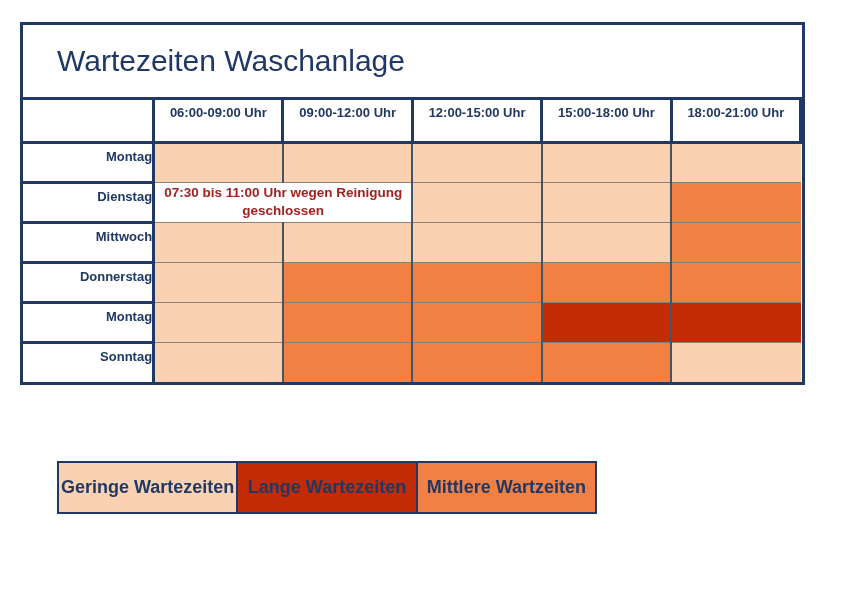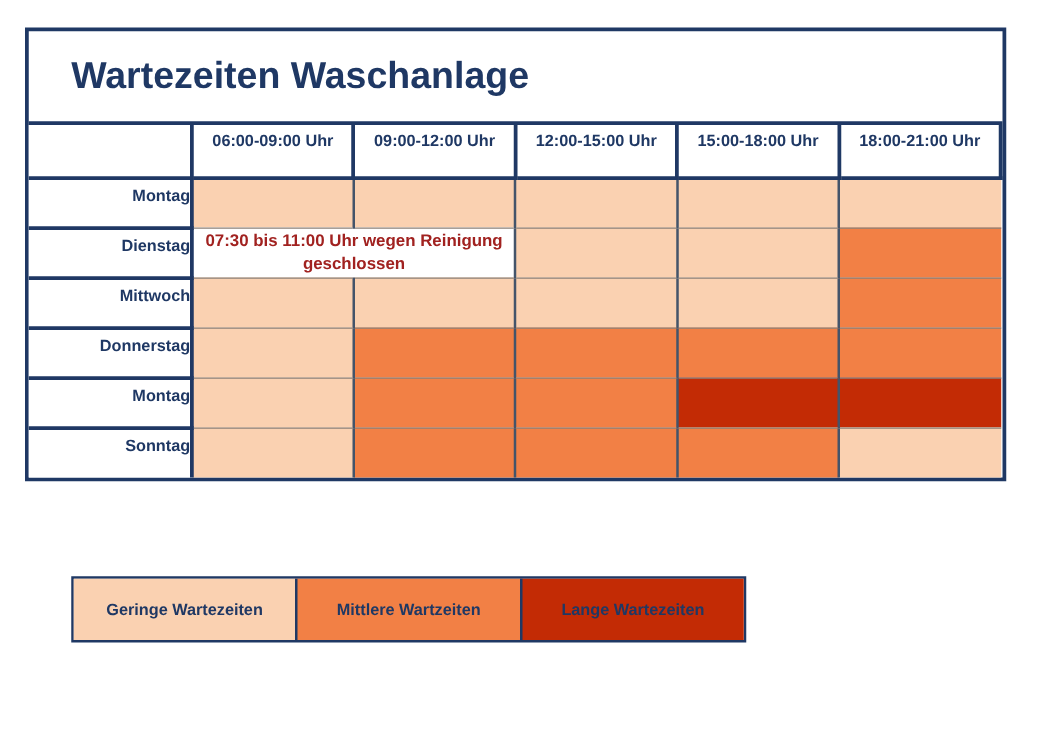--- a/index.html
+++ b/index.html
@@ -12,21 +12,21 @@
   }
   .frame{
     position:absolute;left:20px;top:22px;width:785px;
     border:3px solid var(--navy);box-sizing:border-box;background:#fff;
   }
   .title-box{
     height:72px;border-bottom:3px solid var(--navy);
     display:flex;align-items:center;padding-left:34px;box-sizing:content-box;
   }
   .page-title{
-    margin:0;font-size:30px;font-weight:bold;color:var(--navy);letter-spacing:0px;text-align:right;
+    margin:0;font-size:30px;font-weight:normal;color:var(--navy);letter-spacing:0px;text-align:right;
   }
   table.sched{border-collapse:collapse;width:100%;table-layout:fixed;}
   tr.header-row{height:42px;}
   tr.body-row{height:40px;}
   td.corner{
     border-right:3px solid var(--navy);border-bottom:3px solid var(--navy);background:#fff;
   }
   th.time{
     border:3px solid var(--navy);border-top:none;background:#fff;
     vertical-align:top;padding-top:5px;font-size:13px;font-weight:bold;
@@ -50,21 +50,21 @@
   [data-level="low"]{background:var(--low);}
   [data-level="medium"]{background:var(--medium);}
   [data-level="high"]{background:var(--high);}
   [data-level="closed"]{background:#ffffff;}
   .legend{
     position:absolute;left:57px;top:461px;width:540px;height:53px;
     display:flex;border:2px solid var(--navy);box-sizing:border-box;background:#fff;
   }
   .legend-box{
     flex:1;display:flex;align-items:center;justify-content:center;
-    font-size:13px;font-weight:bold;color:var(--navy);
+    font-size:18px;font-weight:bold;color:var(--navy);
     border-left:2px solid var(--navy);
   }
   .legend-box:first-child{border-left:none;}
 </style>
 </head>
 <body>
 
 <div class="frame">
   <div class="title-box">
     <h1 class="page-title">Wartezeiten Waschanlage</h1>
@@ -133,15 +133,15 @@
       <td class="cell" data-level="medium"></td>
       <td class="cell" data-level="medium"></td>
       <td class="cell" data-level="low"></td>
     </tr>
   </tbody>
     </table>
 </div>
 
 <div class="legend">
   <div class="legend-box" data-level="low">Geringe Wartezeiten</div>
+  <div class="legend-box" data-level="high">Lange Wartezeiten</div>
   <div class="legend-box" data-level="medium">Mittlere Wartzeiten</div>
-  <div class="legend-box" data-level="high">Lange Wartezeiten</div>
 </div>
 
 </body></html>

